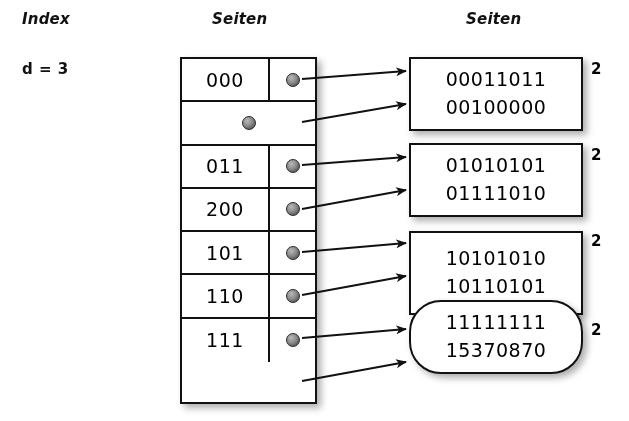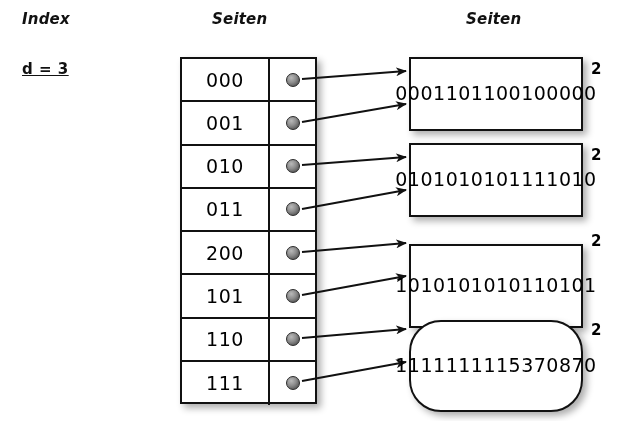--- a/index.html
+++ b/index.html
@@ -32,21 +32,20 @@
 
   .depth-label {
     position: absolute;
     left: 22px;
     top: 60px;
     font-size: 15px;
     font-weight: 600;
     letter-spacing: 0.5px;
     white-space: nowrap;
     color: #111111;
-    text-decoration: underline;
   }
 
   
   #index-table {
     position: absolute;
     left: 180px;
     top: 57px;
     width: 137px;
     height: 347px;
     border: 2.5px solid #111111;
@@ -94,21 +93,21 @@
   
   .page-box {
     position: absolute;
     left: 409px;
     width: 174px;
     box-sizing: border-box;
     border: 2.5px solid #111111;
     background: #ffffff;
     box-shadow: 4px 4px 7px rgba(0,0,0,0.32);
     display: flex;
-    flex-direction: row;
+    flex-direction: column;
     align-items: center;
     justify-content: center;
   }
   .page-line {
     font-size: 19px;
     font-weight: 500;
     letter-spacing: 0.5px;
     line-height: 1.45;
     color: #000000;
   }
@@ -142,32 +141,25 @@
 <div id="index-table">
 
   <div class="index-row">
     <div class="index-key">000</div>
     <div class="index-ptr">
       <span class="ptr-dot"></span>
     </div>
   </div>
 
   <div class="index-row">
-    <div class="index-key">001</div>
-    <div class="index-ptr">
-      <span class="ptr-dot"></span>
-    </div>
-  </div>
-
-  <div class="index-row">
-    <div class="index-key">010</div>
-    <div class="index-ptr">
-      <span class="ptr-dot"></span>
-    </div>
-  </div>
+    <div class="index-ptr">
+      <span class="ptr-dot"></span>
+    </div>
+  </div>
+
 
   <div class="index-row">
     <div class="index-key">011</div>
     <div class="index-ptr">
       <span class="ptr-dot"></span>
     </div>
   </div>
 
   <div class="index-row">
     <div class="index-key">200</div>
@@ -222,23 +214,23 @@
   <div class="page-line">00100000</div>
 </div>
 <div class="page-count" style="top:60px;">2</div>
 
 <div class="page-box" style="top:143px; height:74px;">
   <div class="page-line">01010101</div>
   <div class="page-line">01111010</div>
 </div>
 <div class="page-count" style="top:146px;">2</div>
 
-<div class="page-box" style="top:244px; height:84px;">
+<div class="page-box" style="top:231px; height:84px;">
   <div class="page-line">10101010</div>
   <div class="page-line">10110101</div>
 </div>
 <div class="page-count" style="top:232px;">2</div>
 
-<div class="page-box" style="top:320px; height:92px;border-radius:32px;">
+<div class="page-box" style="top:300px; height:74px;border-radius:32px;">
   <div class="page-line">11111111</div>
   <div class="page-line">15370870</div>
 </div>
 <div class="page-count" style="top:321px;">2</div>
 
 </body></html>

